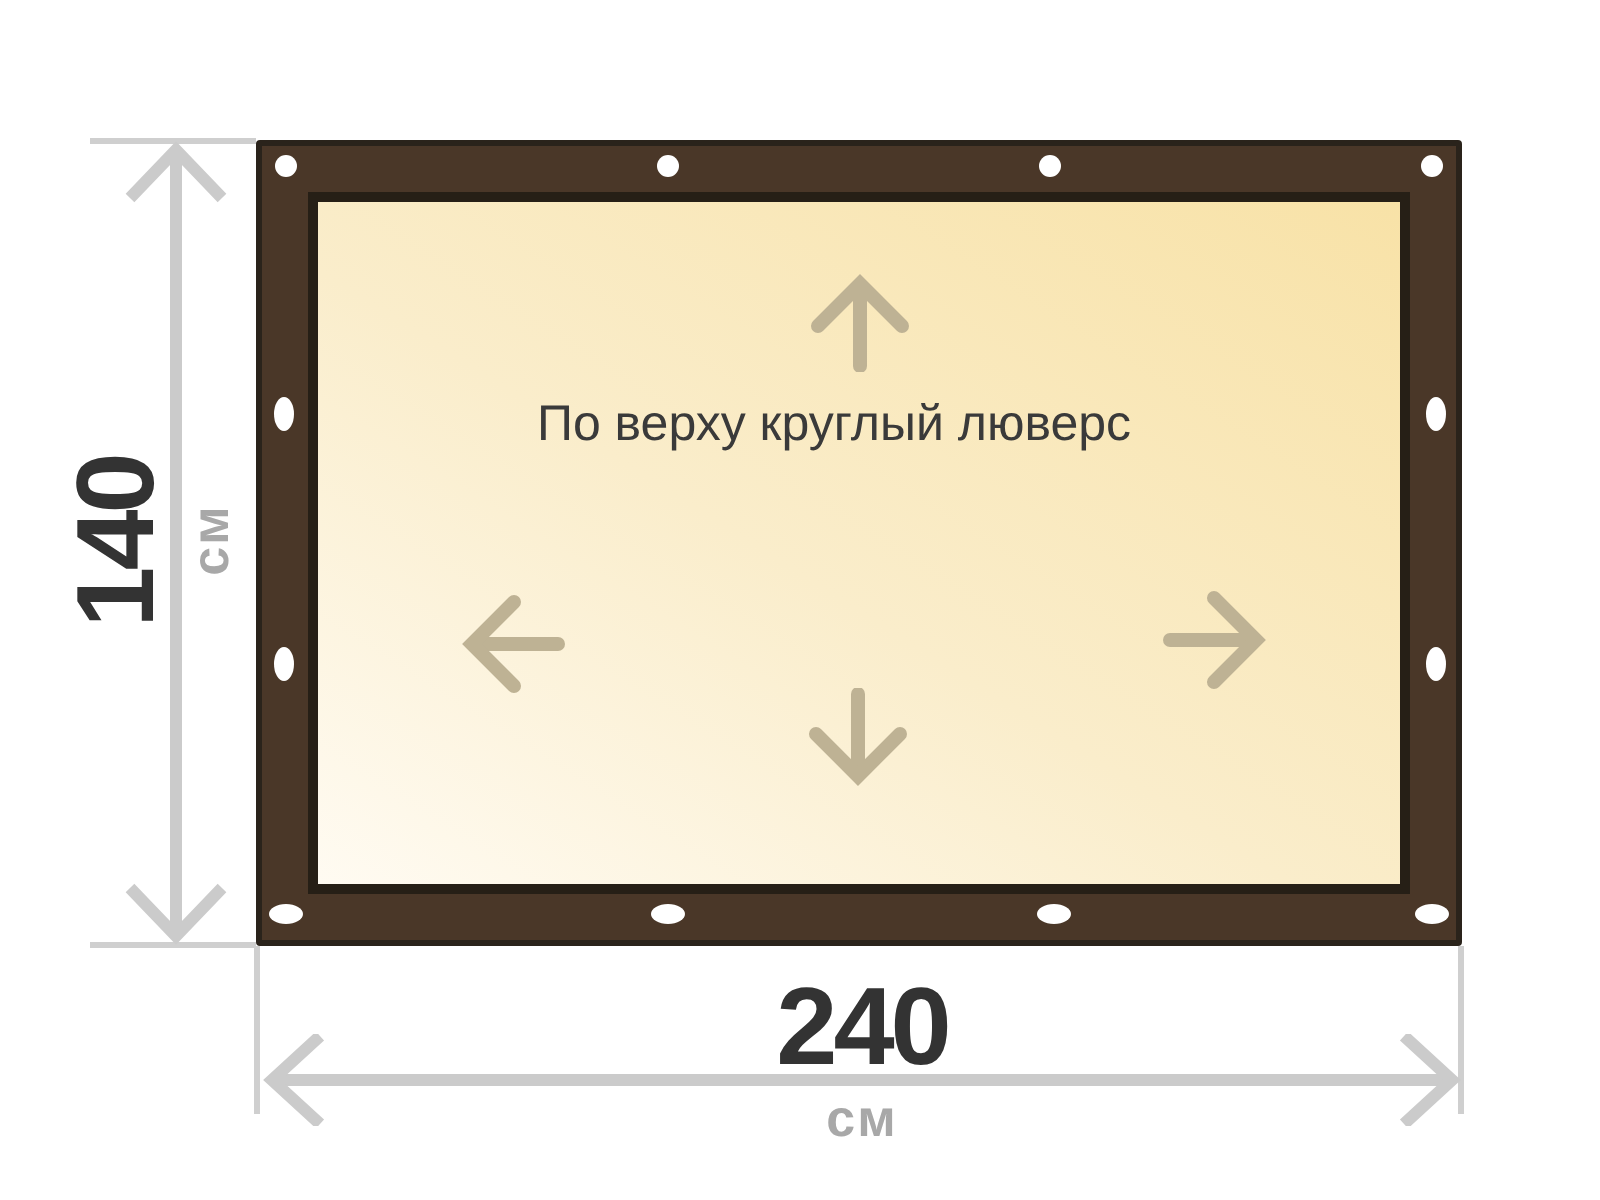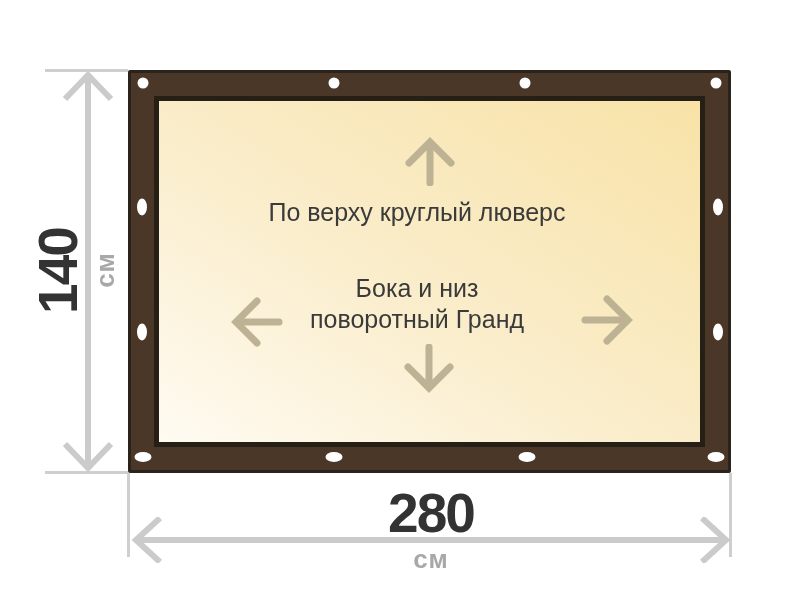--- a/index.html
+++ b/index.html
@@ -96,30 +96,26 @@
     </g>
   </svg>
   <svg class="inner-arrow" style="left:403px;top:344px;" width="52" height="50" viewBox="0 0 52 50">
     <g stroke="#BEB294" stroke-width="7" fill="none" stroke-linecap="round">
       <line x1="26" y1="3" x2="26" y2="42"></line>
       <polyline points="5,23 26,44 47,23"></polyline>
     </g>
   </svg>
 
   <div class="note" style="top:197px;">По верху круглый люверс</div>
-  <div class="note" style="top:273px;">
-    <div>Бока и низ</div>
-    <div>поворотный Гранд</div>
-  </div>
 
   <div class="tick" style="left:127px;top:473px;width:3px;height:84px;"></div>
   <div class="tick" style="left:729px;top:473px;width:3px;height:84px;"></div>
   <svg class="dim-svg" style="left:131px;top:517px;" width="600" height="46" viewBox="0 0 600 46">
     <g stroke="#CBCBCB" stroke-width="6" fill="none">
       <line x1="6" y1="23" x2="594" y2="23"></line>
       <polyline points="29,1 5,23 29,45"></polyline>
       <polyline points="571,1 595,23 571,45"></polyline>
     </g>
   </svg>
-  <div class="dim-value hcenter" style="top:486px;">280</div>
+  <div class="dim-value hcenter" style="top:486px;">240</div>
   <div class="dim-unit hcenter" style="top:546px;letter-spacing:1px;">см</div>
 
 </div>
 
 </body></html>

